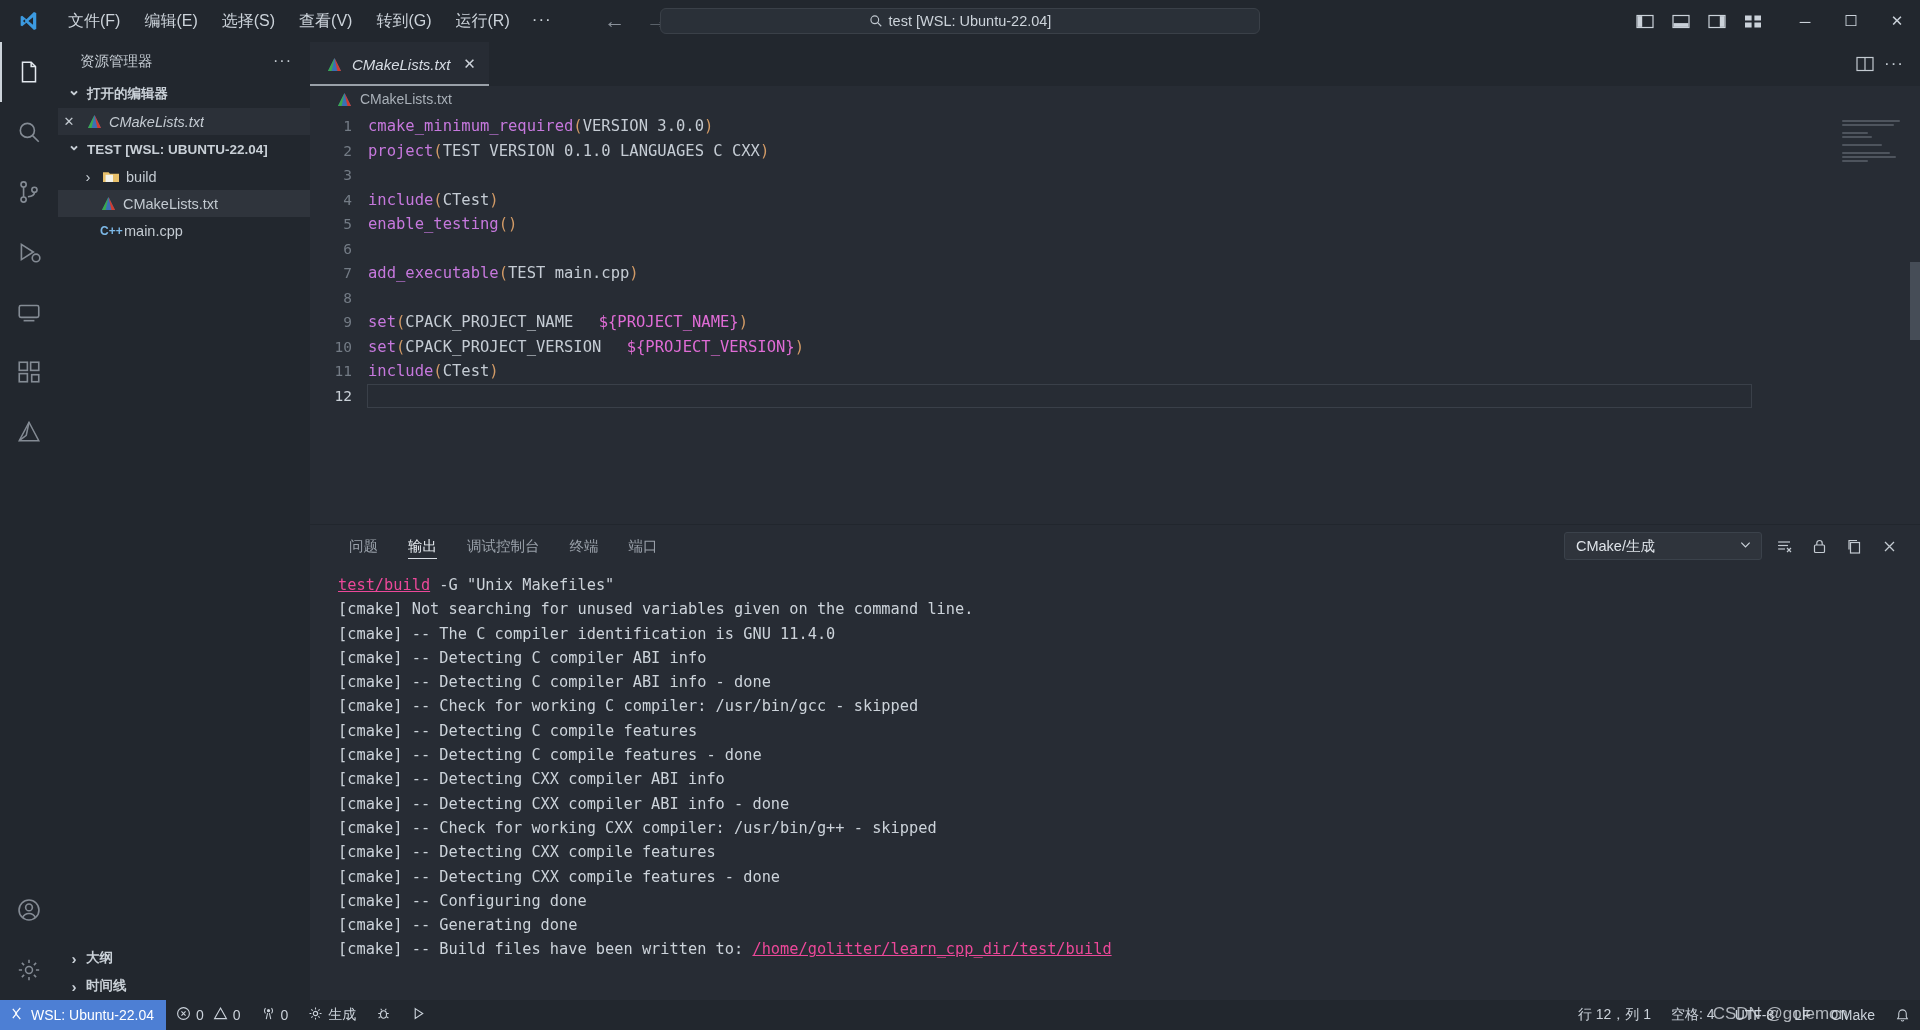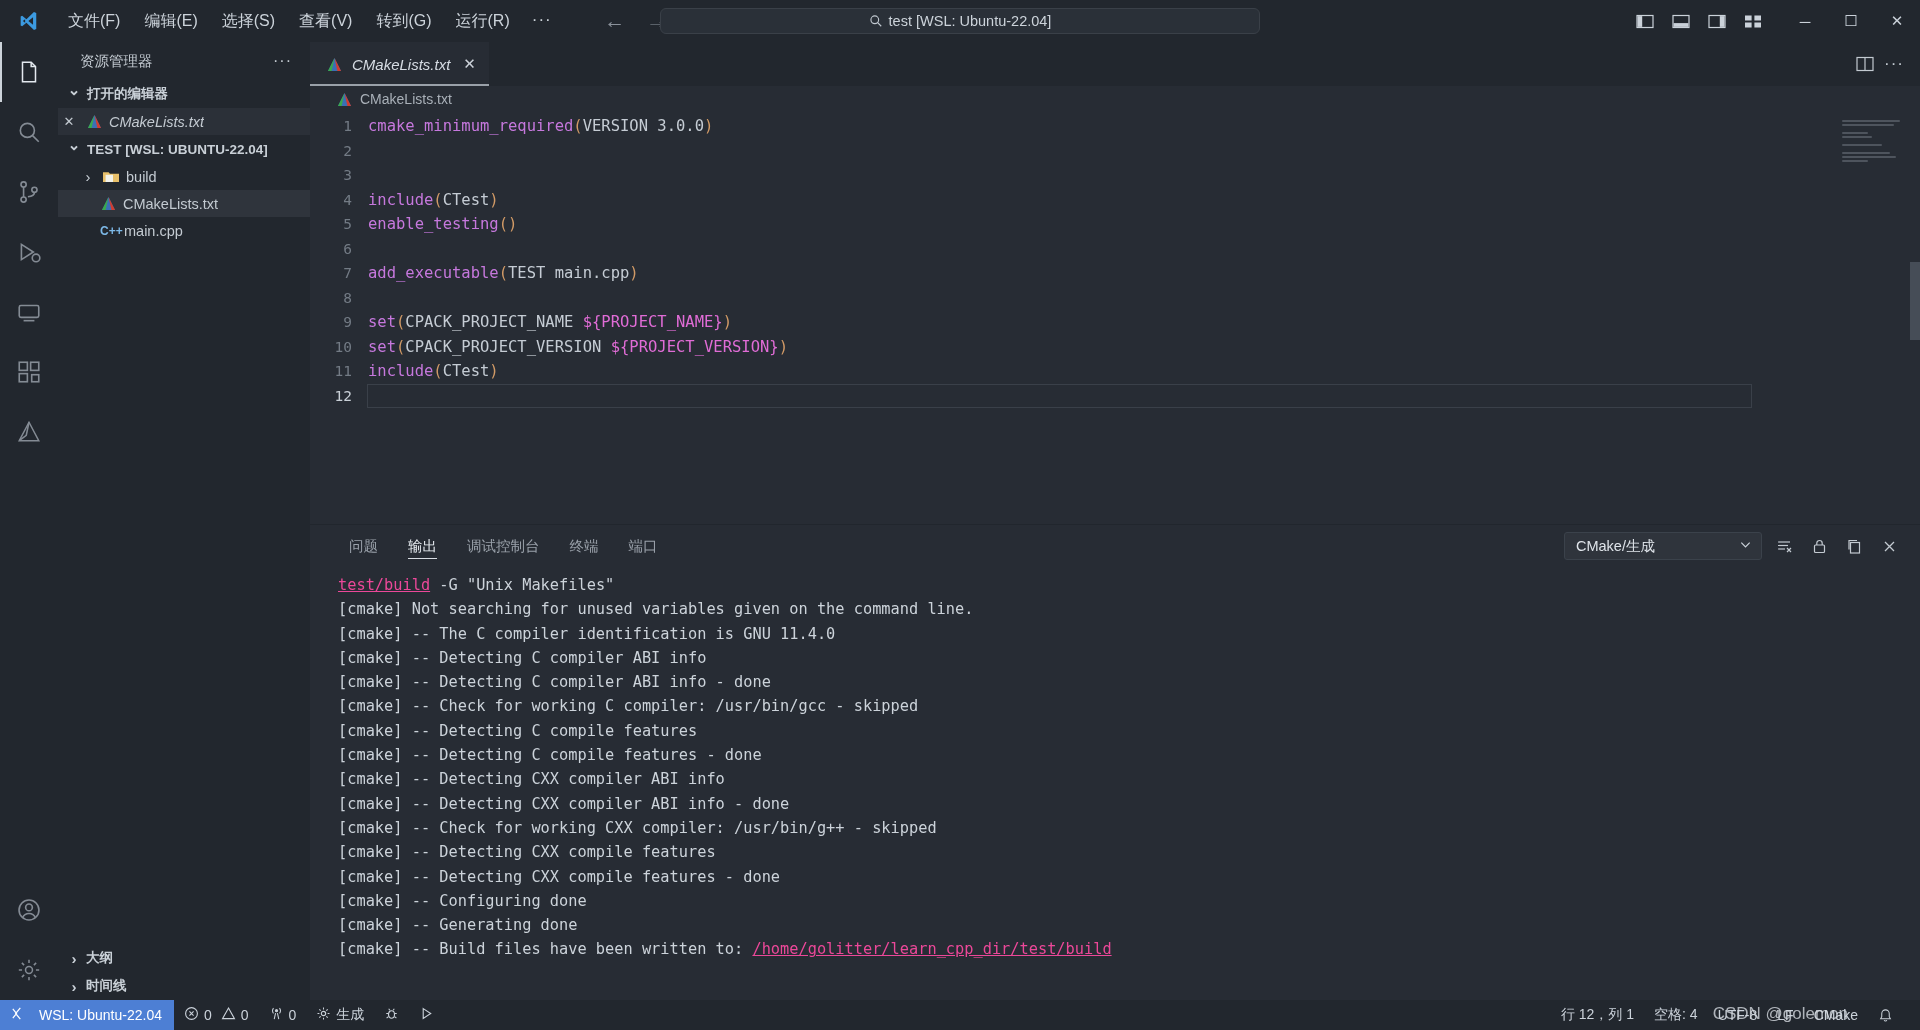--- a/index.html
+++ b/index.html
@@ -147,21 +147,21 @@
     color: #737b85; font-size: 14.5px; font-family: "DejaVu Sans Mono", monospace;
   }
   .lnum.cur { color: #c9d0d7; }
   .ctext { white-space: pre; color: #c5ccd4; }
   .cline.cur .ctext-box {
     display: block; width: 1385px; height: 24.5px; border: 1px solid #3a4049; margin-left: -1px;
   }
   .fn   { color: #c678dd; }
   .paren{ color: #d19a66; }
   .arg  { color: #c5ccd4; }
-  .var  { color: #e06cd6; }
+  .var  { color: #e06cd6; margin-left: 16px; }
 
   .minimap {
     position: absolute; right: 16px; top: 8px; width: 62px; height: 46px;
     opacity: 0.55;
   }
   .mm-line { height: 2px; background: #6f7680; margin-bottom: 2px; border-radius: 1px; }
 
   .scroll-nub {
     position: absolute; right: 0; top: 150px; width: 10px; height: 78px; background: #464d57;
   }
@@ -198,25 +198,25 @@
   .olink { color: #ec4899; text-decoration: underline; }
 
   
   .statusbar {
     height: 30px; flex: 0 0 30px; background: #22272e;
     display: flex; align-items: center; color: #cbd2da; font-size: 14px;
     position: relative;
   }
   .sb-wsl {
     background: #4d7fd4; color: #fff; height: 30px; display: flex; align-items: center;
-    gap: 14px; padding: 0 12px 0 10px; font-size: 14px;
+    gap: 6px; padding: 0 12px 0 10px; font-size: 14px;
   }
   .sb-item { display: flex; align-items: center; gap: 5px; padding: 0 10px; height: 30px; white-space: nowrap;}
   .sb-item svg { width: 15px; height: 15px; }
-  .sb-right { margin-left: auto; display: flex; align-items: flex-start; padding-right: 17px; }
+  .sb-right { margin-left: auto; display: flex; align-items: flex-start; padding-right: 0; }
   .watermark {
     position: absolute; right: 72px; bottom: 6px;
     font-size: 17px; color: #d6dbe1; opacity: 0.78; pointer-events: none;
     font-family: "Liberation Sans", sans-serif;
   }
 </style>
 </head>
 <body>
 
 <div class="titlebar">
@@ -446,20 +446,21 @@
     </div>
 
     <div class="codewrap">
       <div class="code" id="code-lines">
           <div class="cline">
             <div class="lnum">1</div>
             <div class="ctext"><span class="fn">cmake_minimum_required</span><span class="paren">(</span><span class="arg">VERSION 3.0.0</span><span class="paren">)</span></div>
           </div>
           <div class="cline">
             <div class="lnum">2</div>
+            <div class="ctext"><span class="fn">project</span><span class="paren">(</span><span class="arg">TEST VERSION 0.1.0 LANGUAGES C CXX</span><span class="paren">)</span></div>
           </div>
           <div class="cline">
             <div class="lnum">3</div>
             <div class="ctext"></div>
           </div>
           <div class="cline">
             <div class="lnum">4</div>
             <div class="ctext"><span class="fn">include</span><span class="paren">(</span><span class="arg">CTest</span><span class="paren">)</span></div>
           </div>
           <div class="cline">

